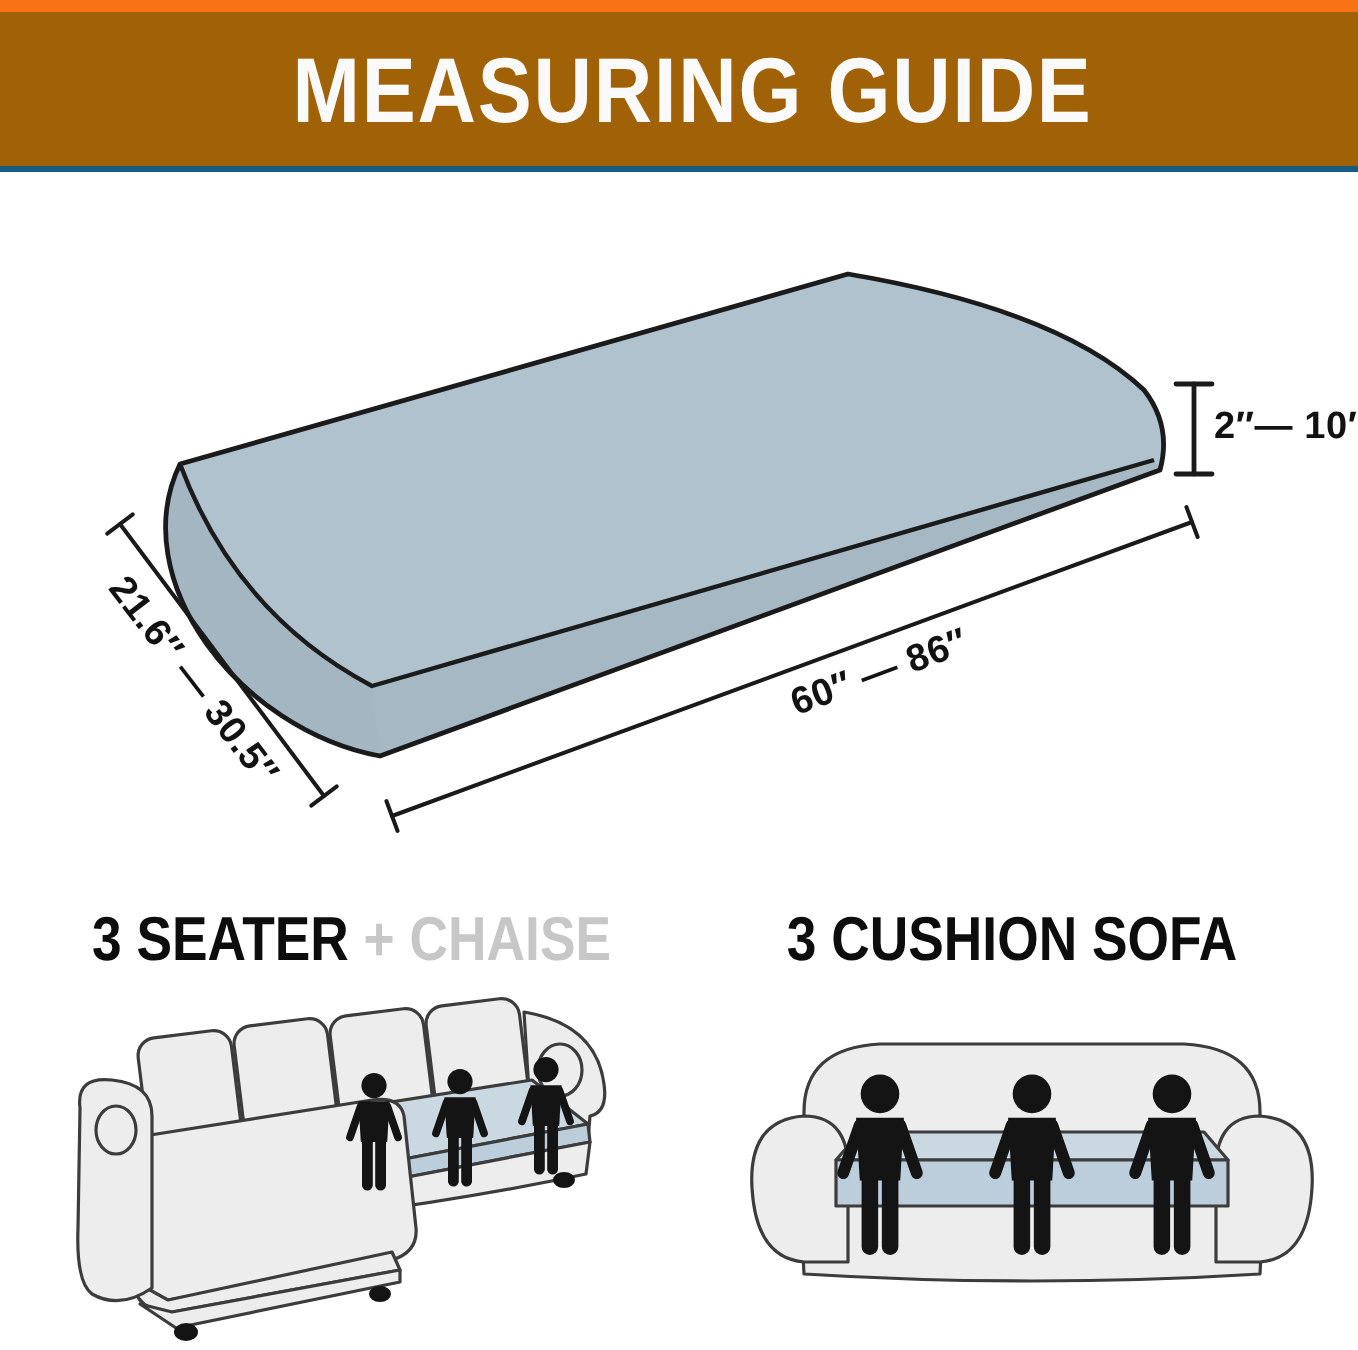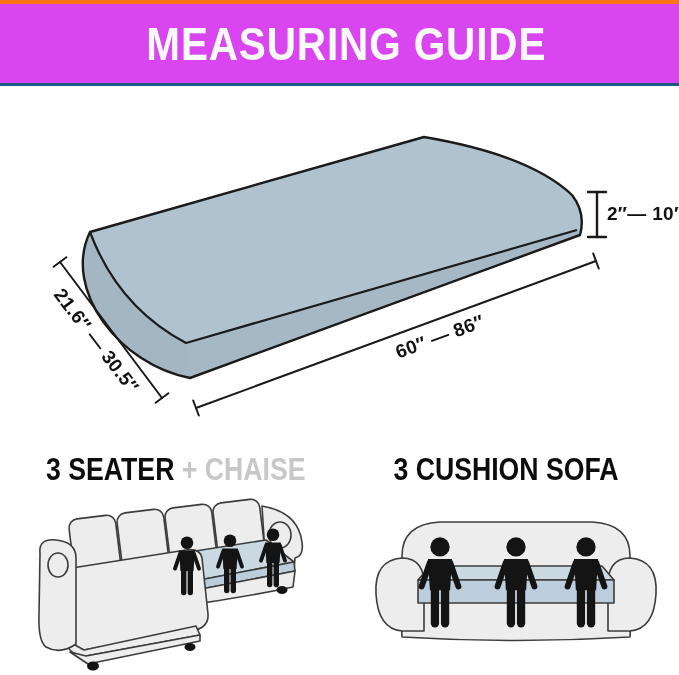--- a/index.html
+++ b/index.html
@@ -3,21 +3,21 @@
 <meta charset="utf-8">
 <style>
   html,body{margin:0;padding:0;background:#fff;}
   #stage{
     position:relative;width:679px;height:675px;background:#ffffff;
     font-family:"Liberation Sans",sans-serif;overflow:hidden;
   }
   
   #banner{
     position:absolute;left:0;top:0;width:679px;height:86px;
-    background:#d946ef;border-top:4px solid #f97316;border-bottom:3px solid #1b5a80;
+    background:#a16207;border-top:6px solid #f97316;border-bottom:3px solid #1b5a80;
     box-sizing:border-box;display:flex;align-items:center;justify-content:center;padding-left:13px;
   }
   #banner .title{
     color:#fafafa;font-size:46px;font-weight:bold;letter-spacing:1px;
     transform:scaleX(0.88);white-space:nowrap;
   }
   
   #cushion-svg{position:absolute;left:0;top:95px;}
   .dim-label{
     position:absolute;color:#121212;font-weight:bold;font-size:19px;

